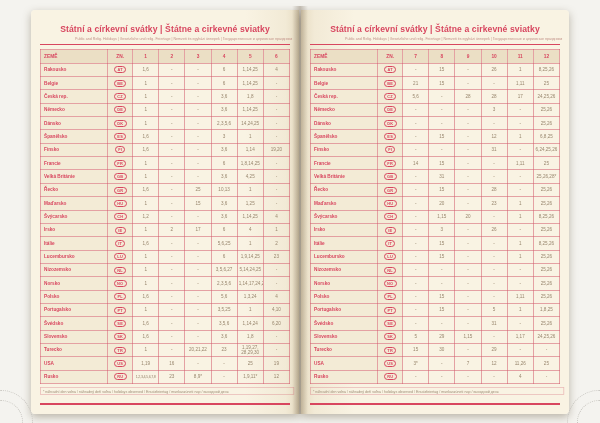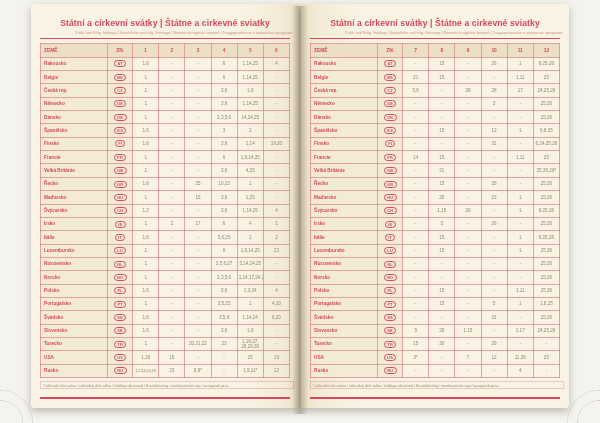--- a/index.html
+++ b/index.html
@@ -5,21 +5,21 @@
   :root{
     --red:#d8465f;
     --grid:rgba(211,92,111,.55);
     --paper:#f8f2e2;
     --val:#98866d;
   }
   html,body{margin:0;padding:0;}
   body{width:600px;height:423px;font-family:"Liberation Sans",sans-serif;background:#f4f3ef;overflow:hidden;}
   .canvas{position:relative;width:600px;height:423px;background:#f4f3ef;overflow:hidden;}
 
-  .page{position:absolute;top:4px;width:268px;height:404px;box-shadow:0 3px 9px rgba(90,75,50,.38);}
+  .page{position:absolute;top:10px;width:268px;height:404px;box-shadow:0 3px 9px rgba(90,75,50,.38);}
   .page.left{left:31px;border-radius:4px 0 0 4px;
     background:linear-gradient(to right,#f9f3e3 80%,#f2ead6 95%,#e6dbc1 100%);}
   .page.right{left:301px;border-radius:0 4px 4px 0;
     background:linear-gradient(to left,#f9f3e3 80%,#f2ead6 95%,#e6dbc1 100%);}
   .spine{position:absolute;left:292px;top:6px;width:16px;height:408px;pointer-events:none;
     background:linear-gradient(to right,rgba(70,50,25,0),rgba(70,50,25,.28),rgba(70,50,25,0));}
 
   .content{padding:9px 9px 0 9px;}
   .title{margin-top:5px;font-size:8.6px;font-weight:bold;color:var(--red);text-align:center;letter-spacing:.1px;}
   .subtitle{margin-top:2px;font-size:5px;color:#c29389;text-align:center;white-space:nowrap;

